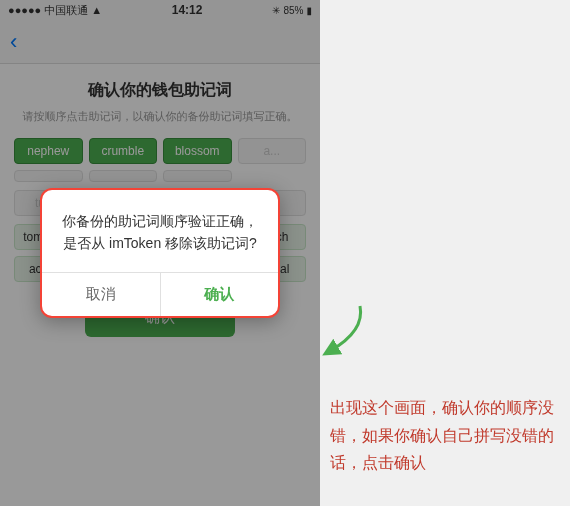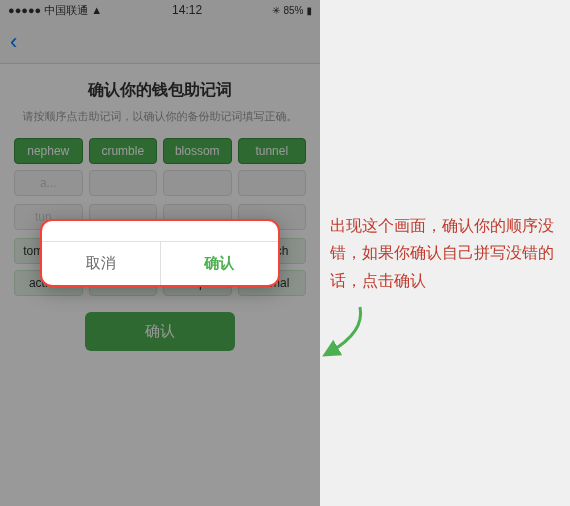--- a/index.html
+++ b/index.html
@@ -27,21 +27,21 @@
       background: #f8f8f8;
       height: 20px;
       display: flex;
       align-items: center;
       justify-content: space-between;
       padding: 0 8px;
       font-size: 11px;
       color: #333;
     }
     .status-left { display: flex; align-items: center; gap: 3px; }
-    .status-center { font-size: 12px; font-weight: 400; }
+    .status-center { font-size: 12px; font-weight: 700; }
     .status-right { display: flex; align-items: center; gap: 3px; font-size: 10px; }
 
     
     .nav-bar {
       background: #f8f8f8;
       height: 44px;
       display: flex;
       align-items: center;
       justify-content: center;
       border-bottom: 1px solid #ddd;
@@ -180,22 +180,23 @@
       font-weight: 600;
       border-radius: 0 0 12px 0;
     }
 
     
     .annotation-panel {
       flex: 1;
       padding: 28px 10px;
       display: flex;
       flex-direction: column;
-      justify-content: center;
+      justify-content: flex-end;
       position: relative;
+      font-family: Liberation Mono, monospace;
     }
     .annotation-text {
       font-size: 16px;
       color: #c0392b;
       line-height: 1.7;
       font-weight: 500;
       text-align: left;
     }
 
     
@@ -233,21 +234,20 @@
   </div>
 
   <div class="content">
     <div class="page-title">确认你的钱包助记词</div>
     <div class="page-subtitle">请按顺序点击助记词，以确认你的备份助记词填写正确。</div>
 
     <div class="word-grid">
       <div class="word-chip selected">nephew</div>
       <div class="word-chip selected">crumble</div>
       <div class="word-chip selected">blossom</div>
-      <div class="word-chip selected">tunnel</div>
       <div class="word-chip empty">a...</div>
       <div class="word-chip empty"></div>
       <div class="word-chip empty"></div>
       <div class="word-chip empty"></div>
     </div>
 
     <div class="word-grid">
       <div class="word-chip empty">tun...</div>
       <div class="word-chip empty"></div>
       <div class="word-chip empty"></div>
@@ -265,20 +265,21 @@
       <div class="word-chip">animal</div>
     </div>
 
     <div class="confirm-btn-wrap">
       <button class="confirm-btn">确认</button>
     </div>
   </div>
 
   <div class="dialog-overlay">
     <div class="dialog-box">
+      <div class="dialog-message">你备份的助记词顺序验证正确，是否从 imToken 移除该助记词?</div>
       <div class="dialog-buttons">
         <button class="dialog-btn cancel">取消</button>
         <button class="dialog-btn ok">确认</button>
       </div>
     </div>
   </div>
 </div>
 
 <div class="annotation-panel">
   <div class="annotation-text">出现这个画面，确认你的顺序没错，如果你确认自己拼写没错的话，点击确认</div>

